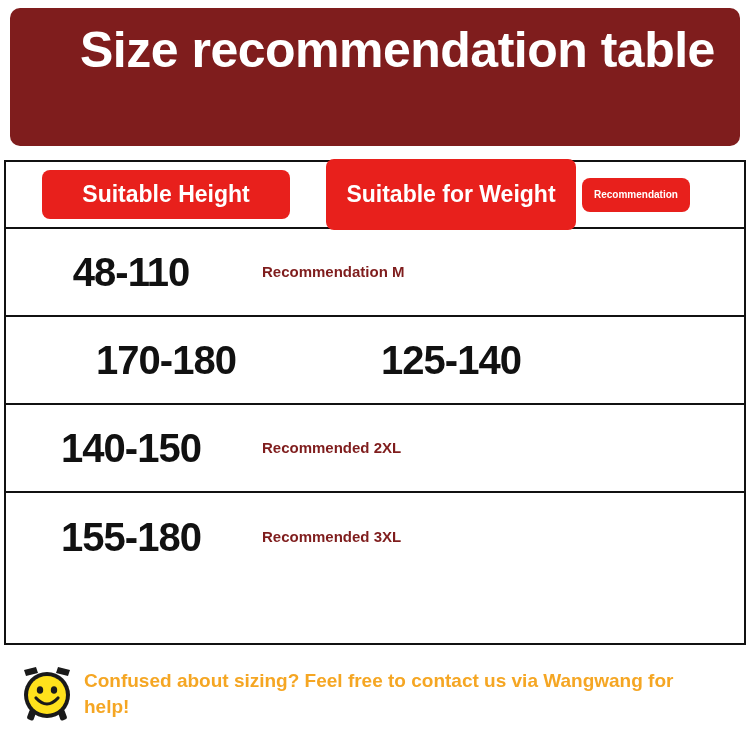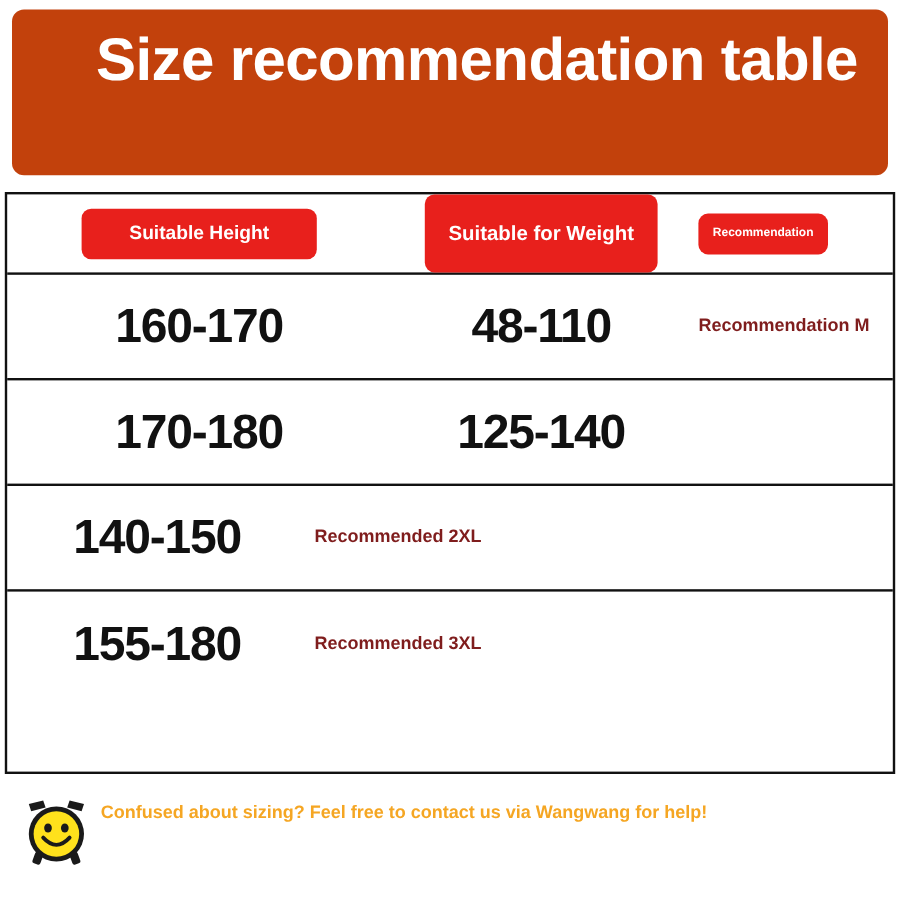--- a/index.html
+++ b/index.html
@@ -21,21 +21,21 @@
     box-sizing: border-box;
   }
 
   
   .title-banner {
     position: absolute;
     left: 10px;
     top: 8px;
     width: 730px;
     height: 138px;
-    background: #c2410c;
+    background: #7f1d1d;
     border-radius: 10px;
     box-sizing: border-box;
     padding: 14px 22px 0 70px;
   }
   .title-text {
     color: #ffffff;
     font-size: 50px;
     font-weight: bold;
     line-height: 1.14;
     letter-spacing: -0.5px;
@@ -74,25 +74,25 @@
     display: inline-block;
     background: #e8201c;
     color: #ffffff;
     border-radius: 8px;
     font-weight: bold;
     line-height: 1;
     box-sizing: border-box;
   }
   .pill-height {
     padding: 13px 40px;
-    font-size: 16px;
+    font-size: 23px;
   }
   .pill-weight {
     padding: 24px 20px;
-    font-size: 17px;
+    font-size: 23px;
   }
   .pill-rec {
     padding: 12px 12px;
     font-size: 10px;
   }
 
   .cell-big {
     font-size: 40px;
     font-weight: bold;
     color: #111111;
@@ -123,21 +123,21 @@
     position: relative;
     flex: 0 0 58px;
     width: 58px;
     height: 58px;
     margin-left: 14px;
     margin-top: 2px;
   }
   .footer-text {
     color: #f5a623;
     font-weight: bold;
-    font-size: 15px;
+    font-size: 19px;
     line-height: 1.38;
     padding-left: 8px;
     padding-top: 6px;
     padding-right: 40px;
   }
 </style>
 </head>
 <body>
 
 <div class="page">
@@ -154,21 +154,20 @@
       </div>
       <div class="col-weight">
         <span class="pill pill-weight">Suitable for Weight</span>
       </div>
       <div class="col-rec">
         <span class="pill pill-rec">Recommendation</span>
       </div>
     </div>
 
     <div class="row">
-      <div class="col-height cell-big">160-170</div>
       <div class="col-weight cell-big">48-110</div>
       <div class="col-rec cell-rec small-wrap">Recommendation M</div>
     </div>
 
 
     <div class="row">
       <div class="col-height cell-big">170-180</div>
       <div class="col-weight cell-big">125-140</div>
     </div>
 

